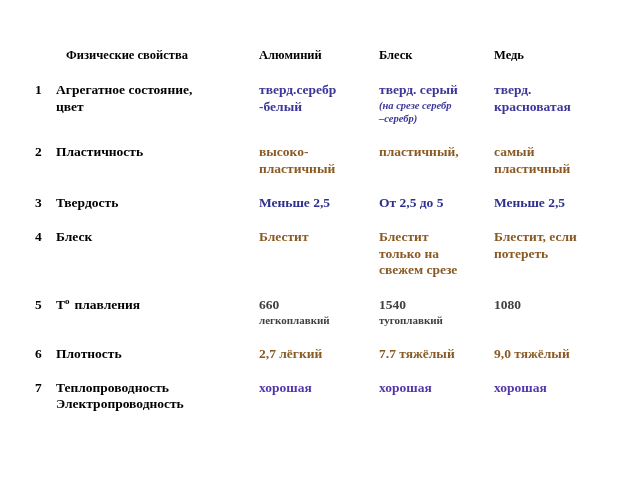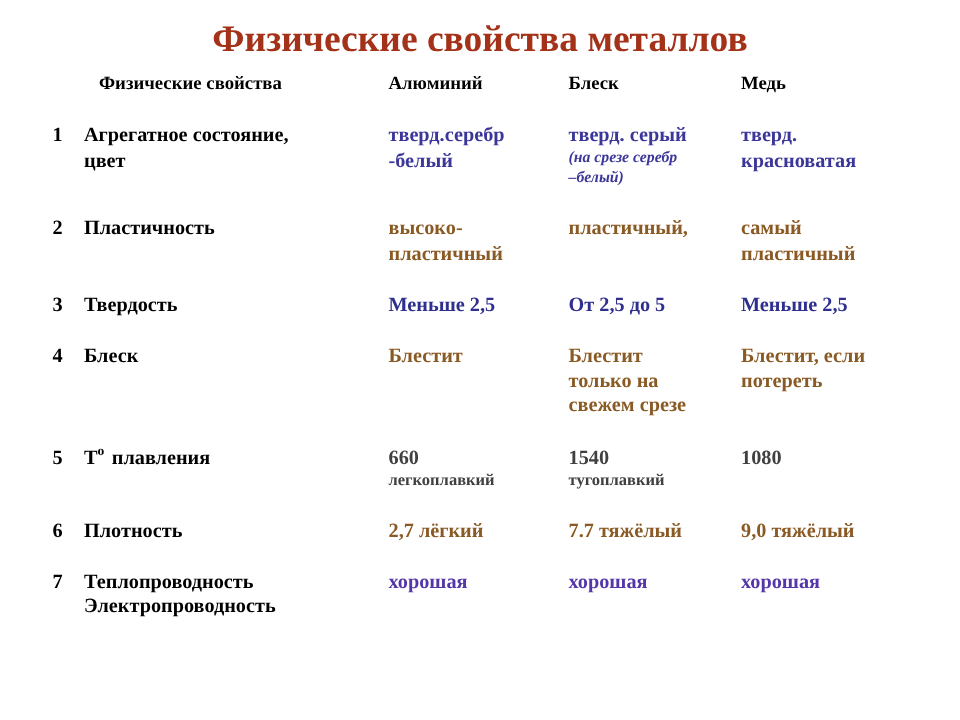--- a/index.html
+++ b/index.html
@@ -127,21 +127,20 @@
     line-height: 0;
   }
   .gap { display: inline-block; width: 5px; }
   .line2 { display: block; }
 </style>
 </head>
 <body>
 
 <div class="slide">
 
-  <div class="title">Физические свойства металлов</div>
 
   <table class="tbl">
     <colgroup>
       <col class="c-num">
         <col class="c-prop">
         <col class="c-al">
         <col class="c-fe">
         <col class="c-cu">
     </colgroup>
 
@@ -163,21 +162,21 @@
           <span class="line2">Агрегатное состояние,</span>
           <span class="line2">цвет</span>
         </td>
         <td class="val c-indigo">
           <span class="line2">тверд.серебр</span>
           <span class="line2">-белый</span>
         </td>
         <td class="val c-indigo">
           <span class="line2">тверд. серый</span>
           <span class="sub">(на срезе серебр</span>
-          <span class="sub">–белый)</span>
+          <span class="sub">–серебр)</span>
         </td>
         <td class="val c-indigo">
           <span class="line2">тверд.</span>
           <span class="line2">красноватая</span>
         </td>
       </tr>
 
       <tr class="r">
         <td class="num">2</td>
         <td class="prop">

